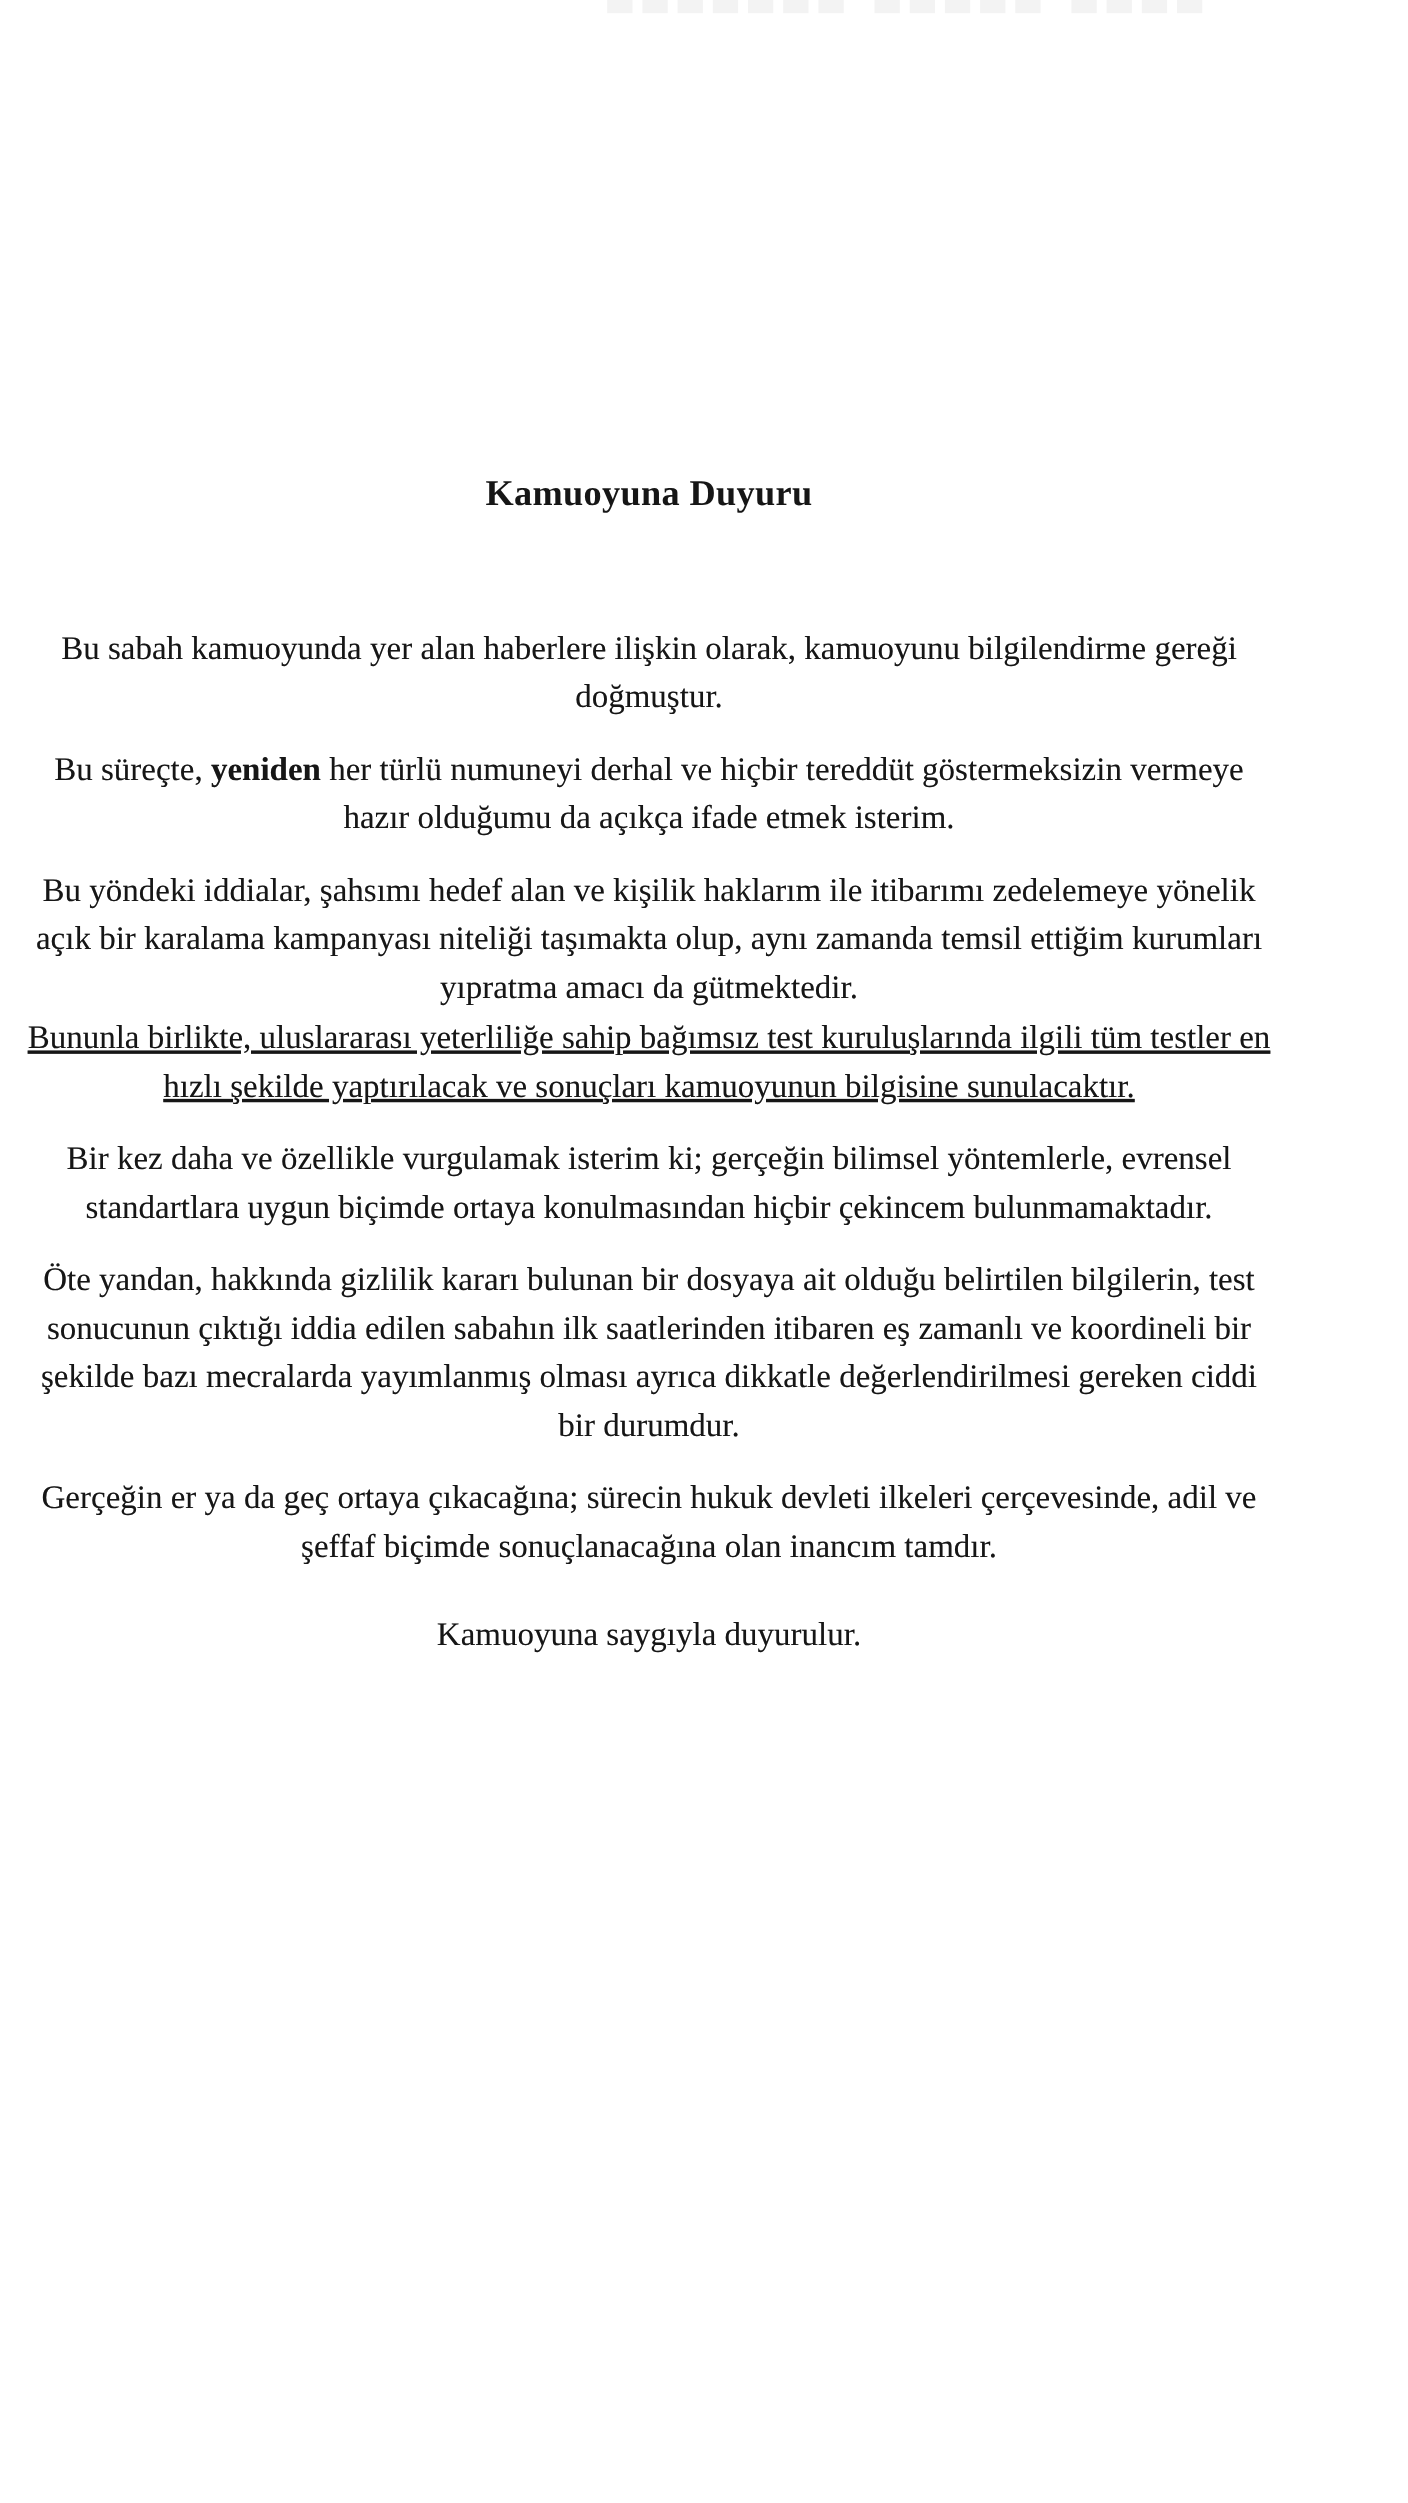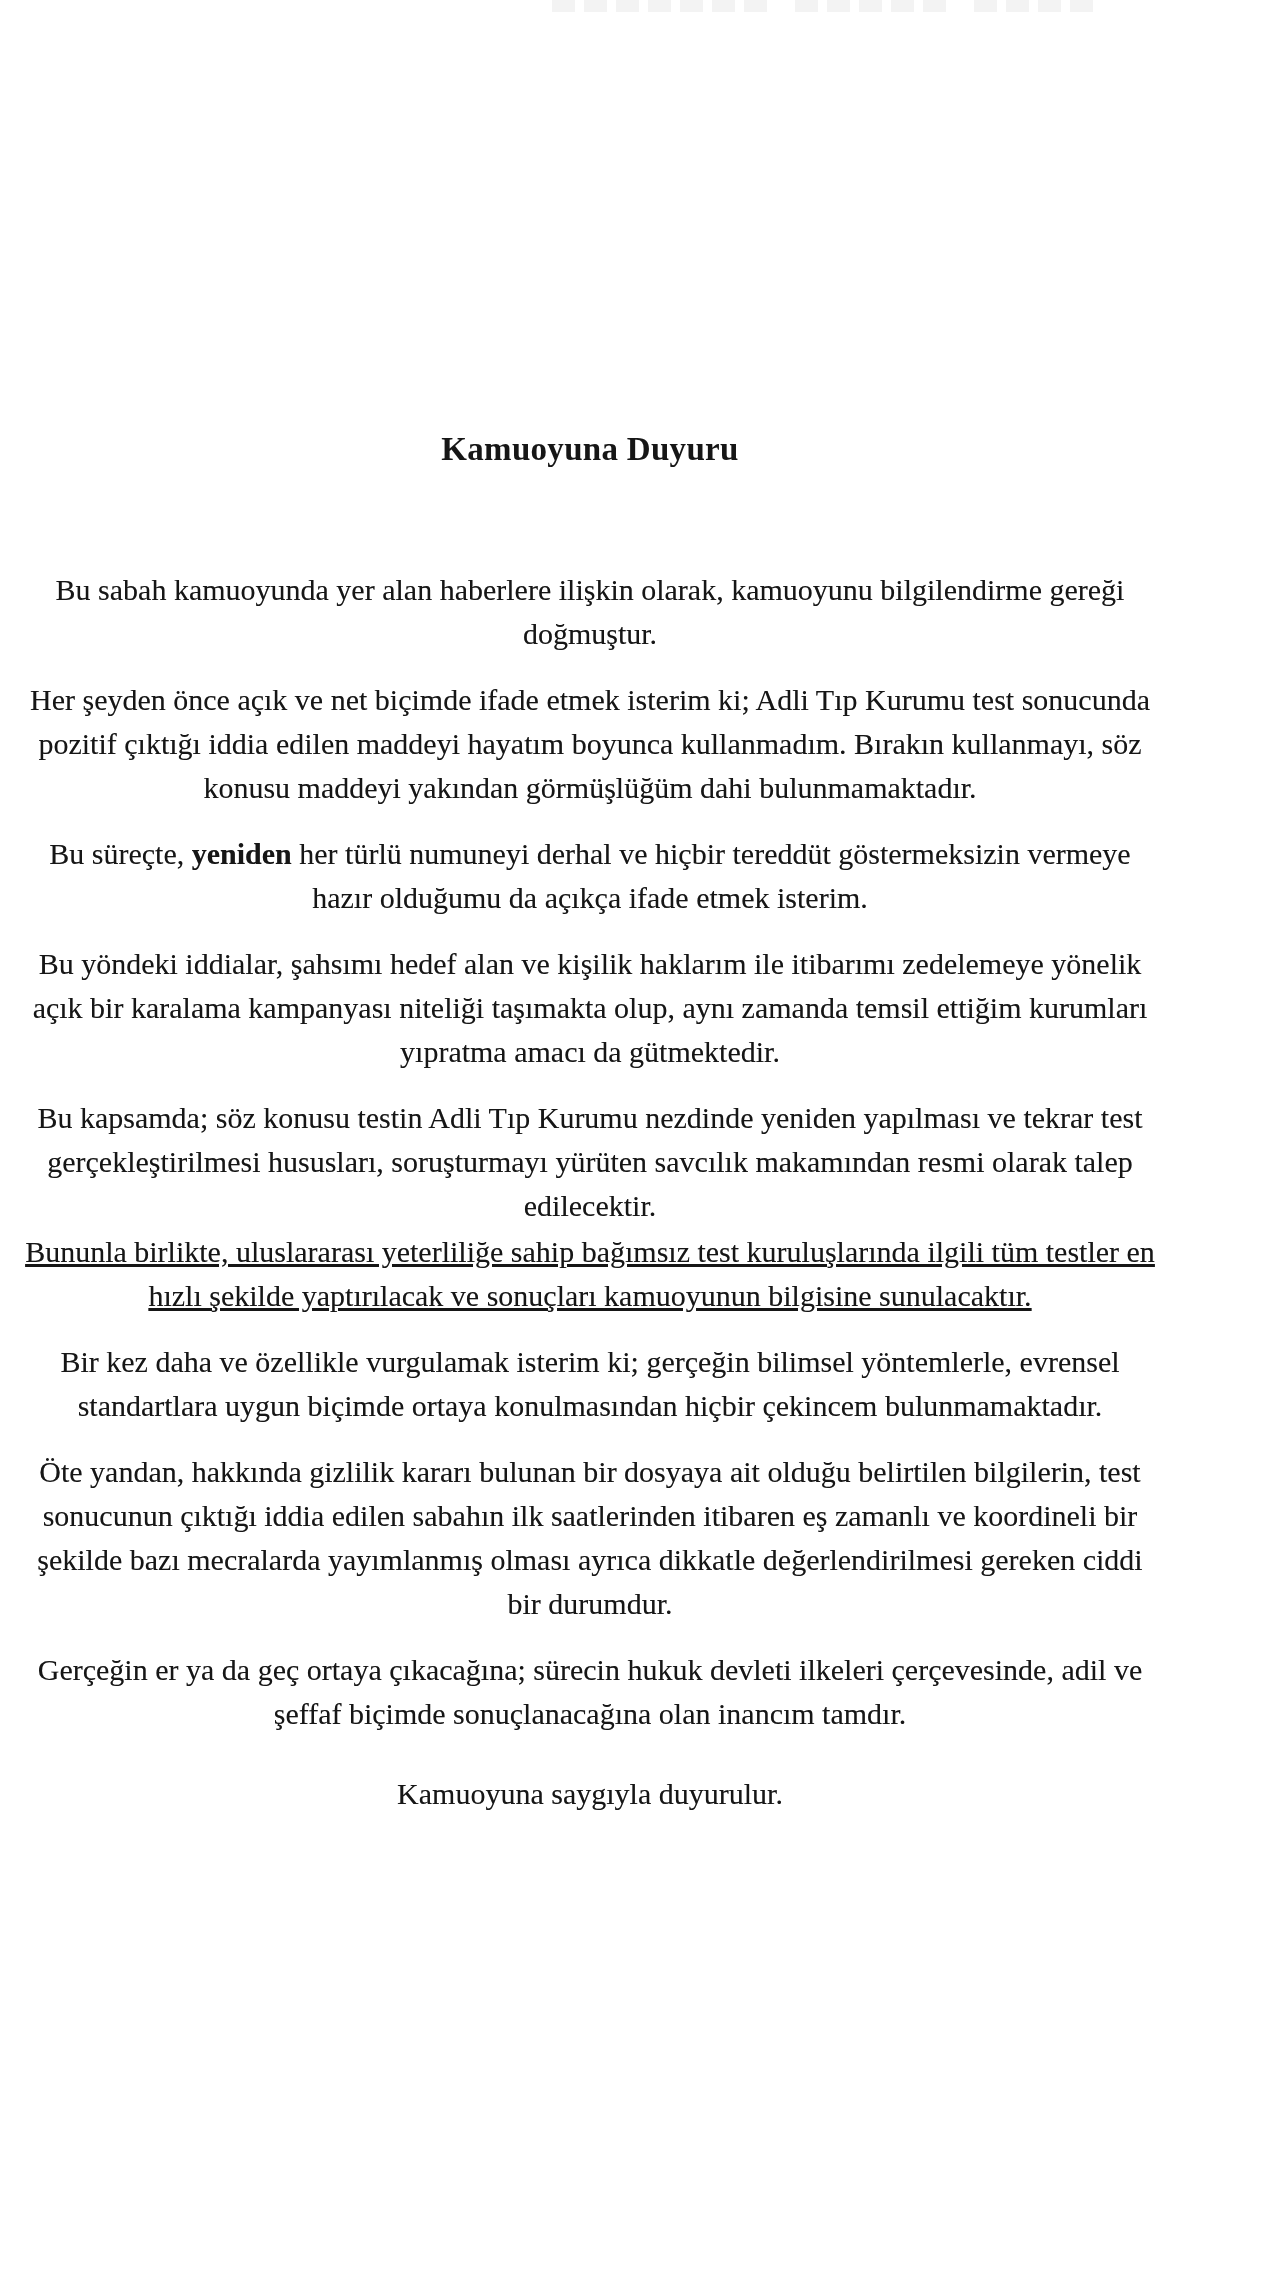--- a/index.html
+++ b/index.html
@@ -86,24 +86,22 @@
         <span class="sq"></span>
         <span class="sq"></span>
         <span class="sq"></span>
       </div>
     </div>
 
   <h1 class="title">Kamuoyuna Duyuru</h1>
 
   <div class="paragraphs" id="paragraphs">
       <p><span>Bu sabah kamuoyunda yer alan haberlere ilişkin olarak, kamuoyunu bilgilendirme gereği doğmuştur.</span></p>
-      <p><span>Her şeyden önce açık ve net biçimde ifade etmek isterim ki; Adli Tıp Kurumu test sonucunda pozitif çıktığı iddia edilen maddeyi hayatım boyunca kullanmadım. Bırakın kullanmayı, söz konusu maddeyi yakından görmüşlüğüm dahi bulunmamaktadır.</span></p>
       <p><span>Bu süreçte, </span><strong>yeniden</strong><span> her türlü numuneyi derhal ve hiçbir tereddüt göstermeksizin vermeye hazır olduğumu da açıkça ifade etmek isterim.</span></p>
       <p><span>Bu yöndeki iddialar, şahsımı hedef alan ve kişilik haklarım ile itibarımı zedelemeye yönelik açık bir karalama kampanyası niteliği taşımakta olup, aynı zamanda temsil ettiğim kurumları yıpratma amacı da gütmektedir.</span></p>
-      <p><span>Bu kapsamda; söz konusu testin Adli Tıp Kurumu nezdinde yeniden yapılması ve tekrar test gerçekleştirilmesi hususları, soruşturmayı yürüten savcılık makamından resmi olarak talep edilecektir.</span></p>
       <p class="flush"><span>Bununla birlikte, uluslararası yeterliliğe sahip bağımsız test kuruluşlarında ilgili tüm testler en hızlı şekilde yaptırılacak ve sonuçları kamuoyunun bilgisine sunulacaktır.</span></p>
       <p><span>Bir kez daha ve özellikle vurgulamak isterim ki; gerçeğin bilimsel yöntemlerle, evrensel standartlara uygun biçimde ortaya konulmasından hiçbir çekincem bulunmamaktadır.</span></p>
       <p><span>Öte yandan, hakkında gizlilik kararı bulunan bir dosyaya ait olduğu belirtilen bilgilerin, test sonucunun çıktığı iddia edilen sabahın ilk saatlerinden itibaren eş zamanlı ve koordineli bir şekilde bazı mecralarda yayımlanmış olması ayrıca dikkatle değerlendirilmesi gereken ciddi bir durumdur.</span></p>
       <p><span>Gerçeğin er ya da geç ortaya çıkacağına; sürecin hukuk devleti ilkeleri çerçevesinde, adil ve şeffaf biçimde sonuçlanacağına olan inancım tamdır.</span></p>
     </div>
 
   <p class="closing">Kamuoyuna saygıyla duyurulur.</p>
 
 </div>
 

